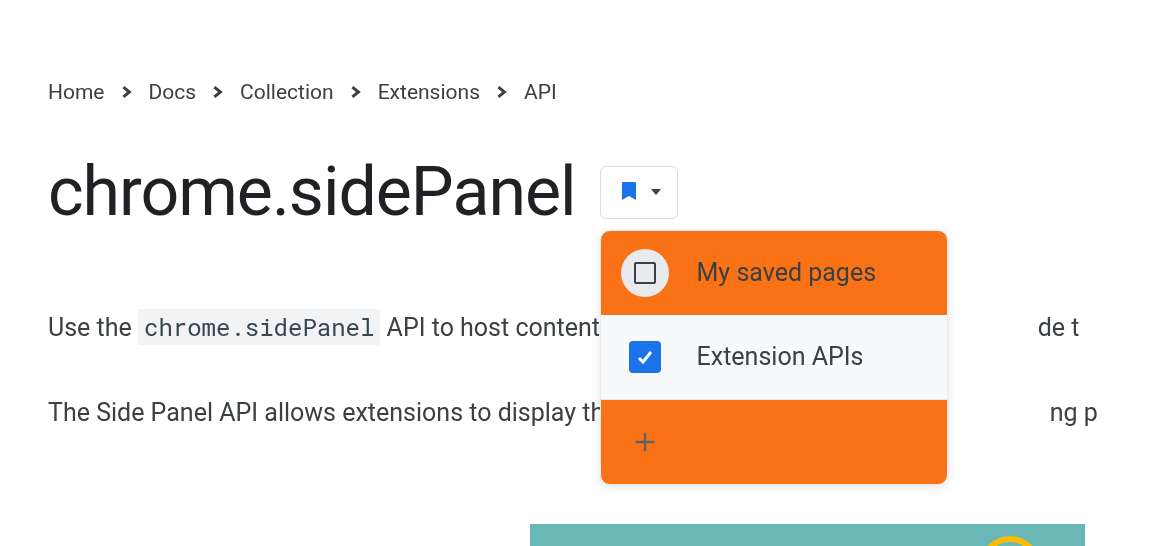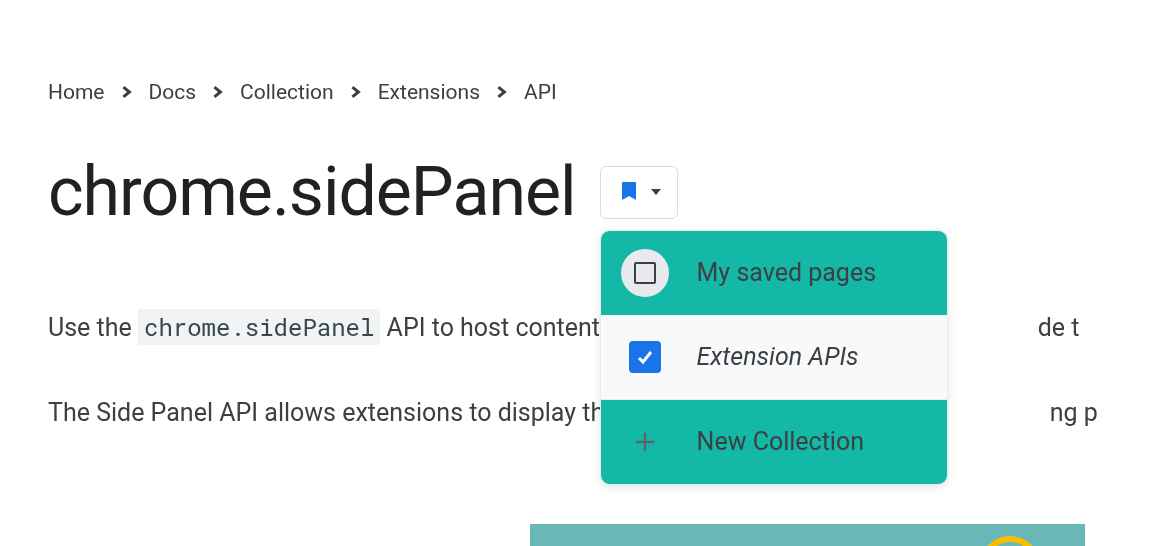--- a/index.html
+++ b/index.html
@@ -74,39 +74,38 @@
     }
     .caret-icon svg {
       width: 10px;
       height: 10px;
     }
     .dropdown {
       position: absolute;
       top: 64px;
       left: 0;
       width: 348px;
-      background: #14b8a6;
+      background: #f97316;
       border: 1px solid #e8eaed;
       border-radius: 10px;
       box-shadow: 0 2px 8px rgba(60,64,67,0.15);
       overflow: hidden;
       z-index: 10;
     }
     .dropdown-item {
       display: flex;
       align-items: center;
       gap: 28px;
       padding: 18px 20px;
       font-size: 25px;
       color: #3c4043;
       cursor: pointer;
     }
     .dropdown-item.highlighted {
       background: #f8f9fa;
-      font-style: italic;
     }
     .dropdown-separator {
       height: 1px;
       background: #e8eaed;
     }
     .icon-slot {
       width: 48px;
       height: 48px;
       display: flex;
       align-items: center;
@@ -251,21 +250,20 @@
           <span>Extension APIs</span>
         </div>
         <div class="dropdown-separator"></div>
         <div class="dropdown-item">
           <div class="icon-slot plus-icon">
             <svg viewBox="0 0 24 24">
                 <line x1="12" y1="4" x2="12" y2="20"></line>
                 <line x1="4" y1="12" x2="20" y2="12"></line>
               </svg>
           </div>
-          <span>New Collection</span>
         </div>
       </div>
     </div>
   </div>
 
   <p class="body-text">
     <span>Use the </span><code>chrome.sidePanel</code><span> API to host content in the b</span><span style="display:inline-block; width:350px;"></span><span>de t</span>
   </p>
 
   <p class="body-text para2">

